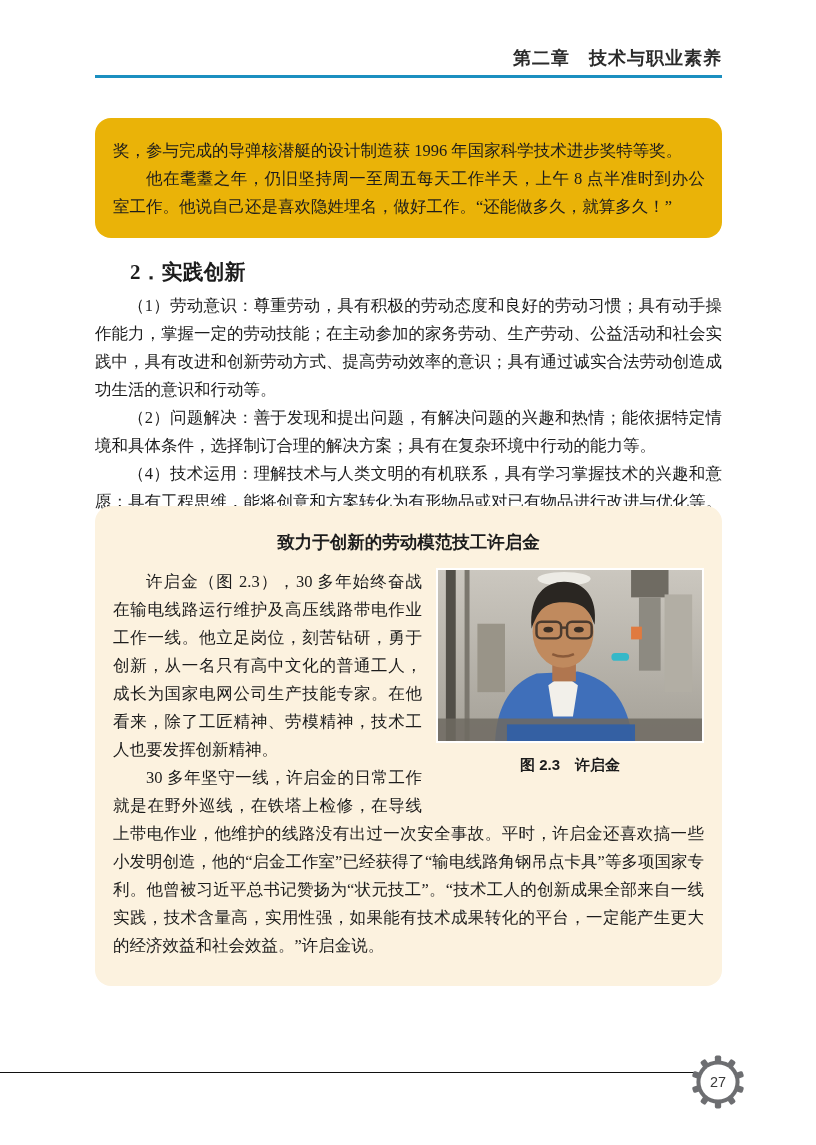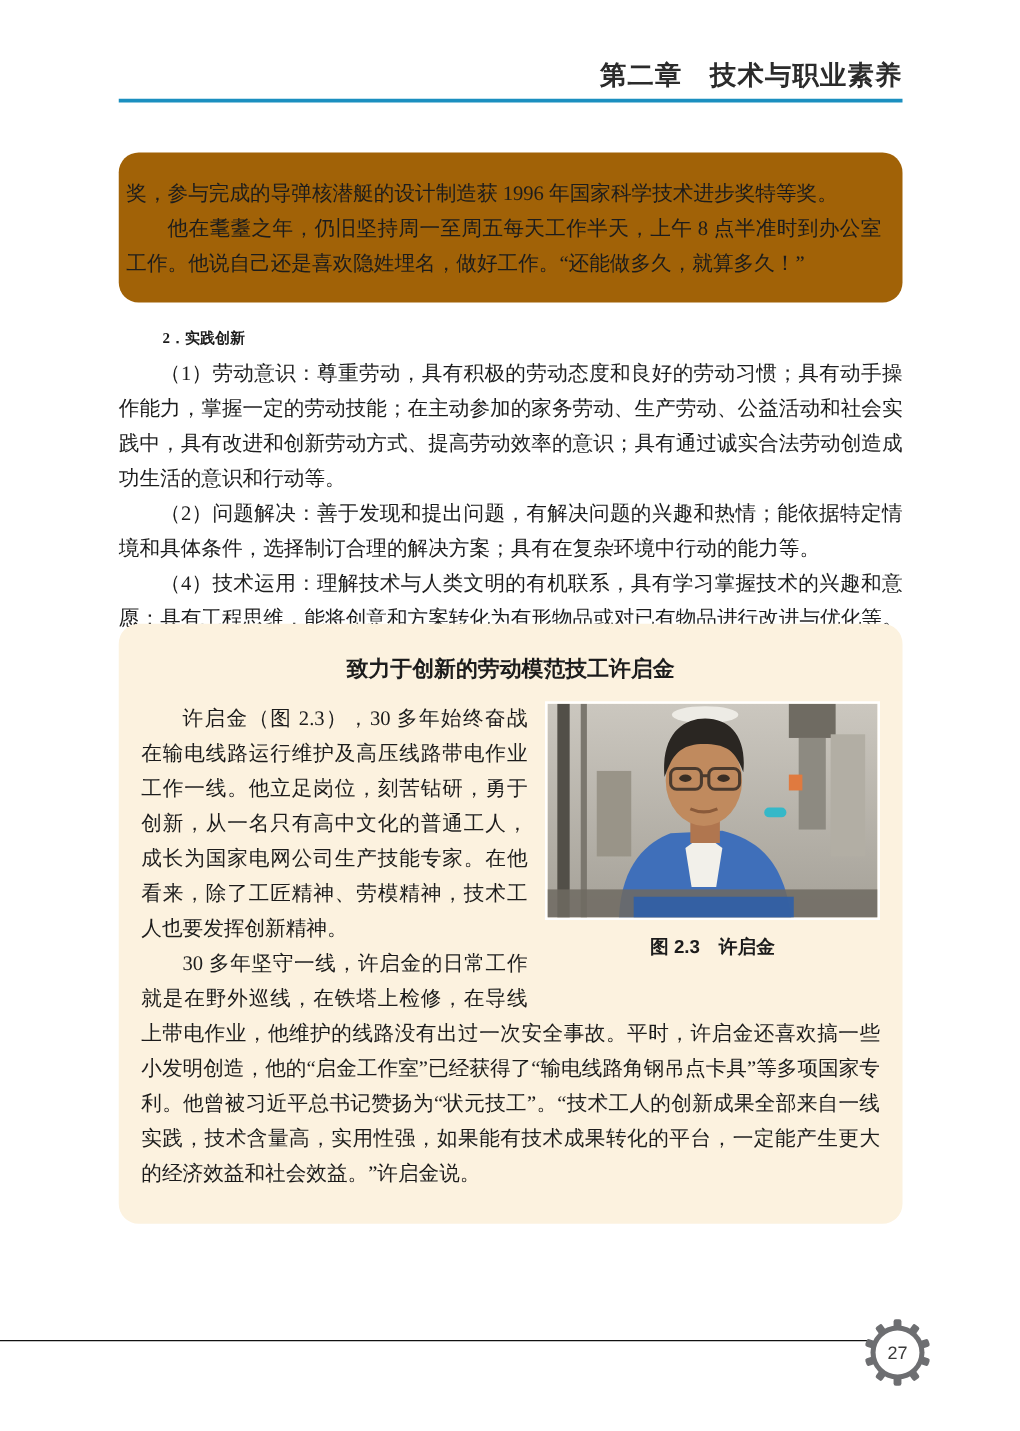--- a/index.html
+++ b/index.html
@@ -13,44 +13,44 @@
     overflow: hidden;
   }
   .content { position: absolute; left: 95px; top: 0; width: 627px; }
 
   
   .page-header { padding-top: 46px; }
   .chapter-title {
     text-align: right;
     font-family: "Liberation Sans", sans-serif;
     font-weight: bold;
-    font-size: 21px;
+    font-size: 18px;
     color: #2b2b2b;
     letter-spacing: 1px;
     margin-bottom: 5px;
   }
   .header-rule { height: 3px; background: #1b8fc0; }
 
   
   .story-box {
     margin-top: 40px;
-    background: #a16207;
+    background: #eab308;
     border-radius: 16px;
-    padding: 19px 17px 17px 6px;
+    padding: 19px 17px 17px 18px;
     font-size: 16.5px;
     line-height: 28px;
     text-align: justify;
   }
   p { margin: 0; text-indent: 2em; }
   p.no-indent { text-indent: 0; }
 
   
   .section-heading {
     margin: 20px 0 6px 35px;
-    font-size: 12px;
+    font-size: 21px;
     font-weight: bold;
     color: #1c1c1c;
   }
   .body-para {
     font-size: 16.5px;
     line-height: 28px;
     text-align: justify;
   }
 
   

